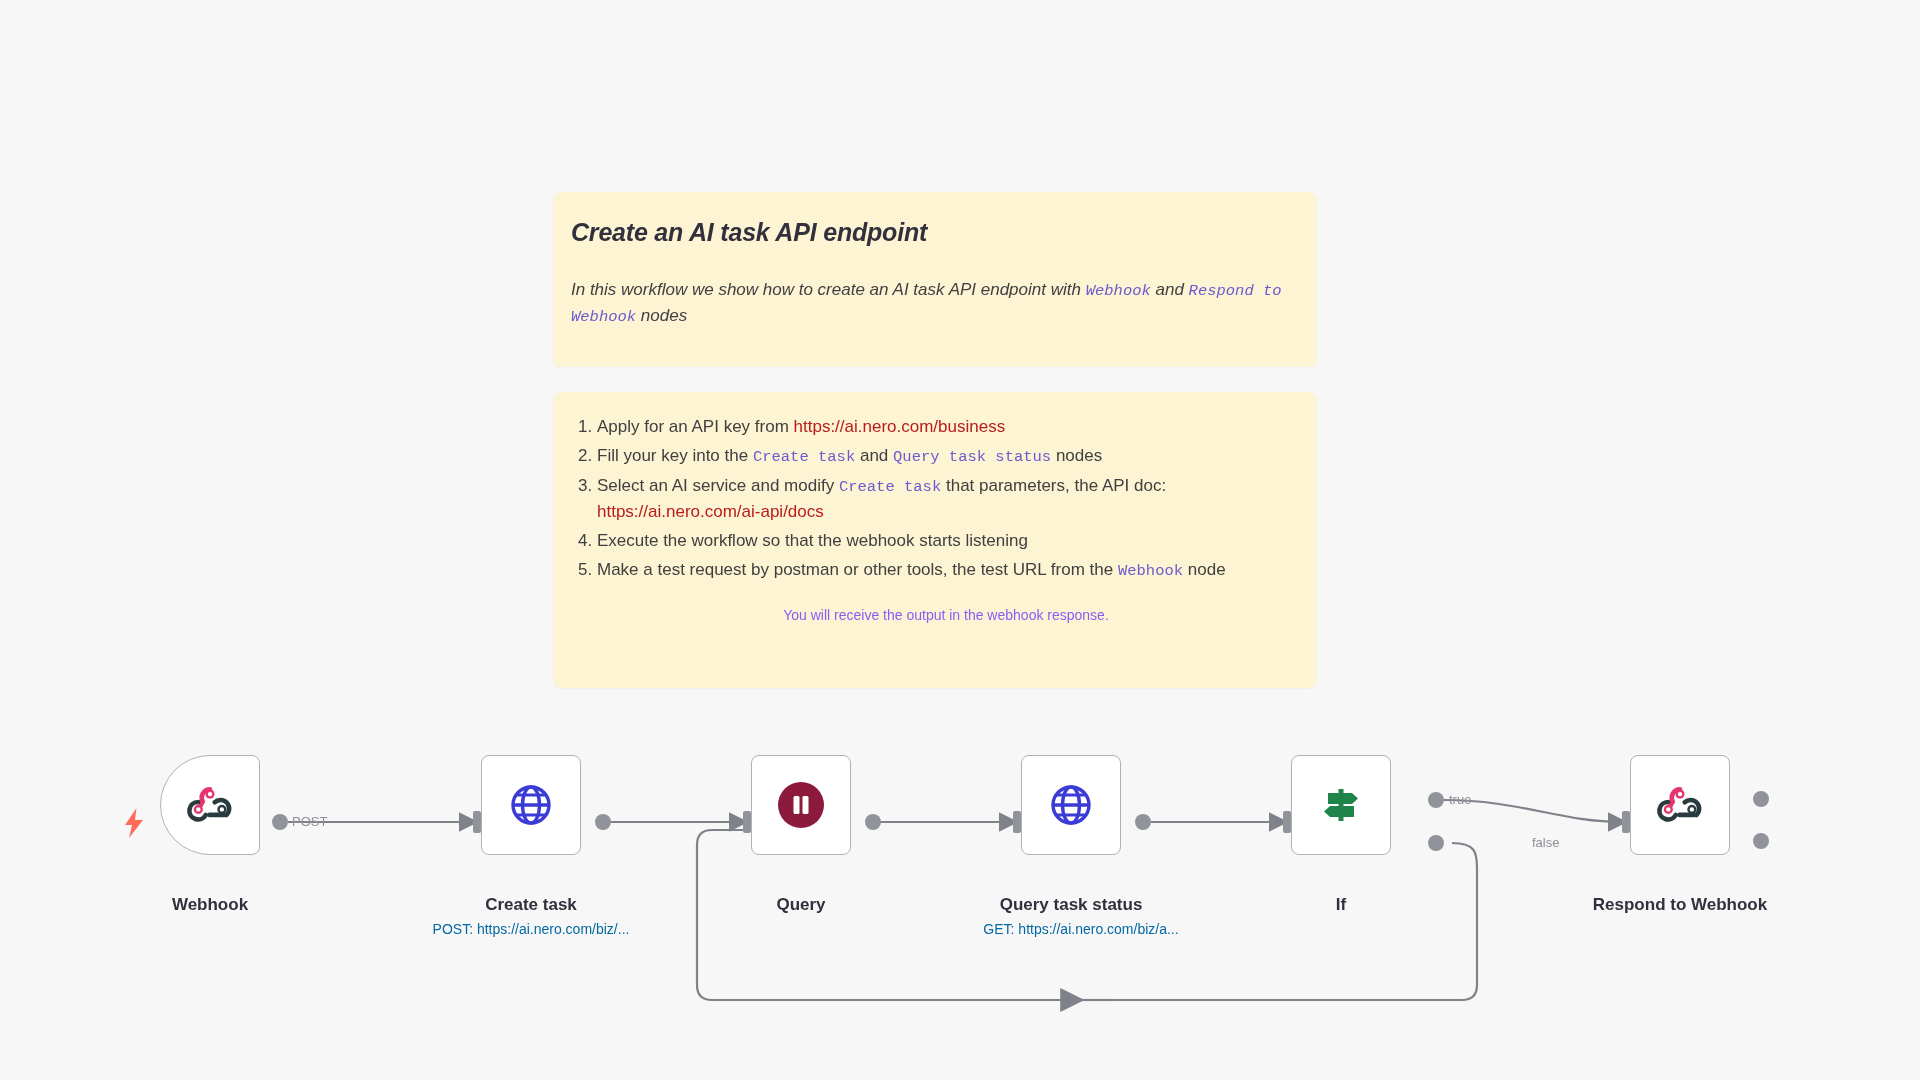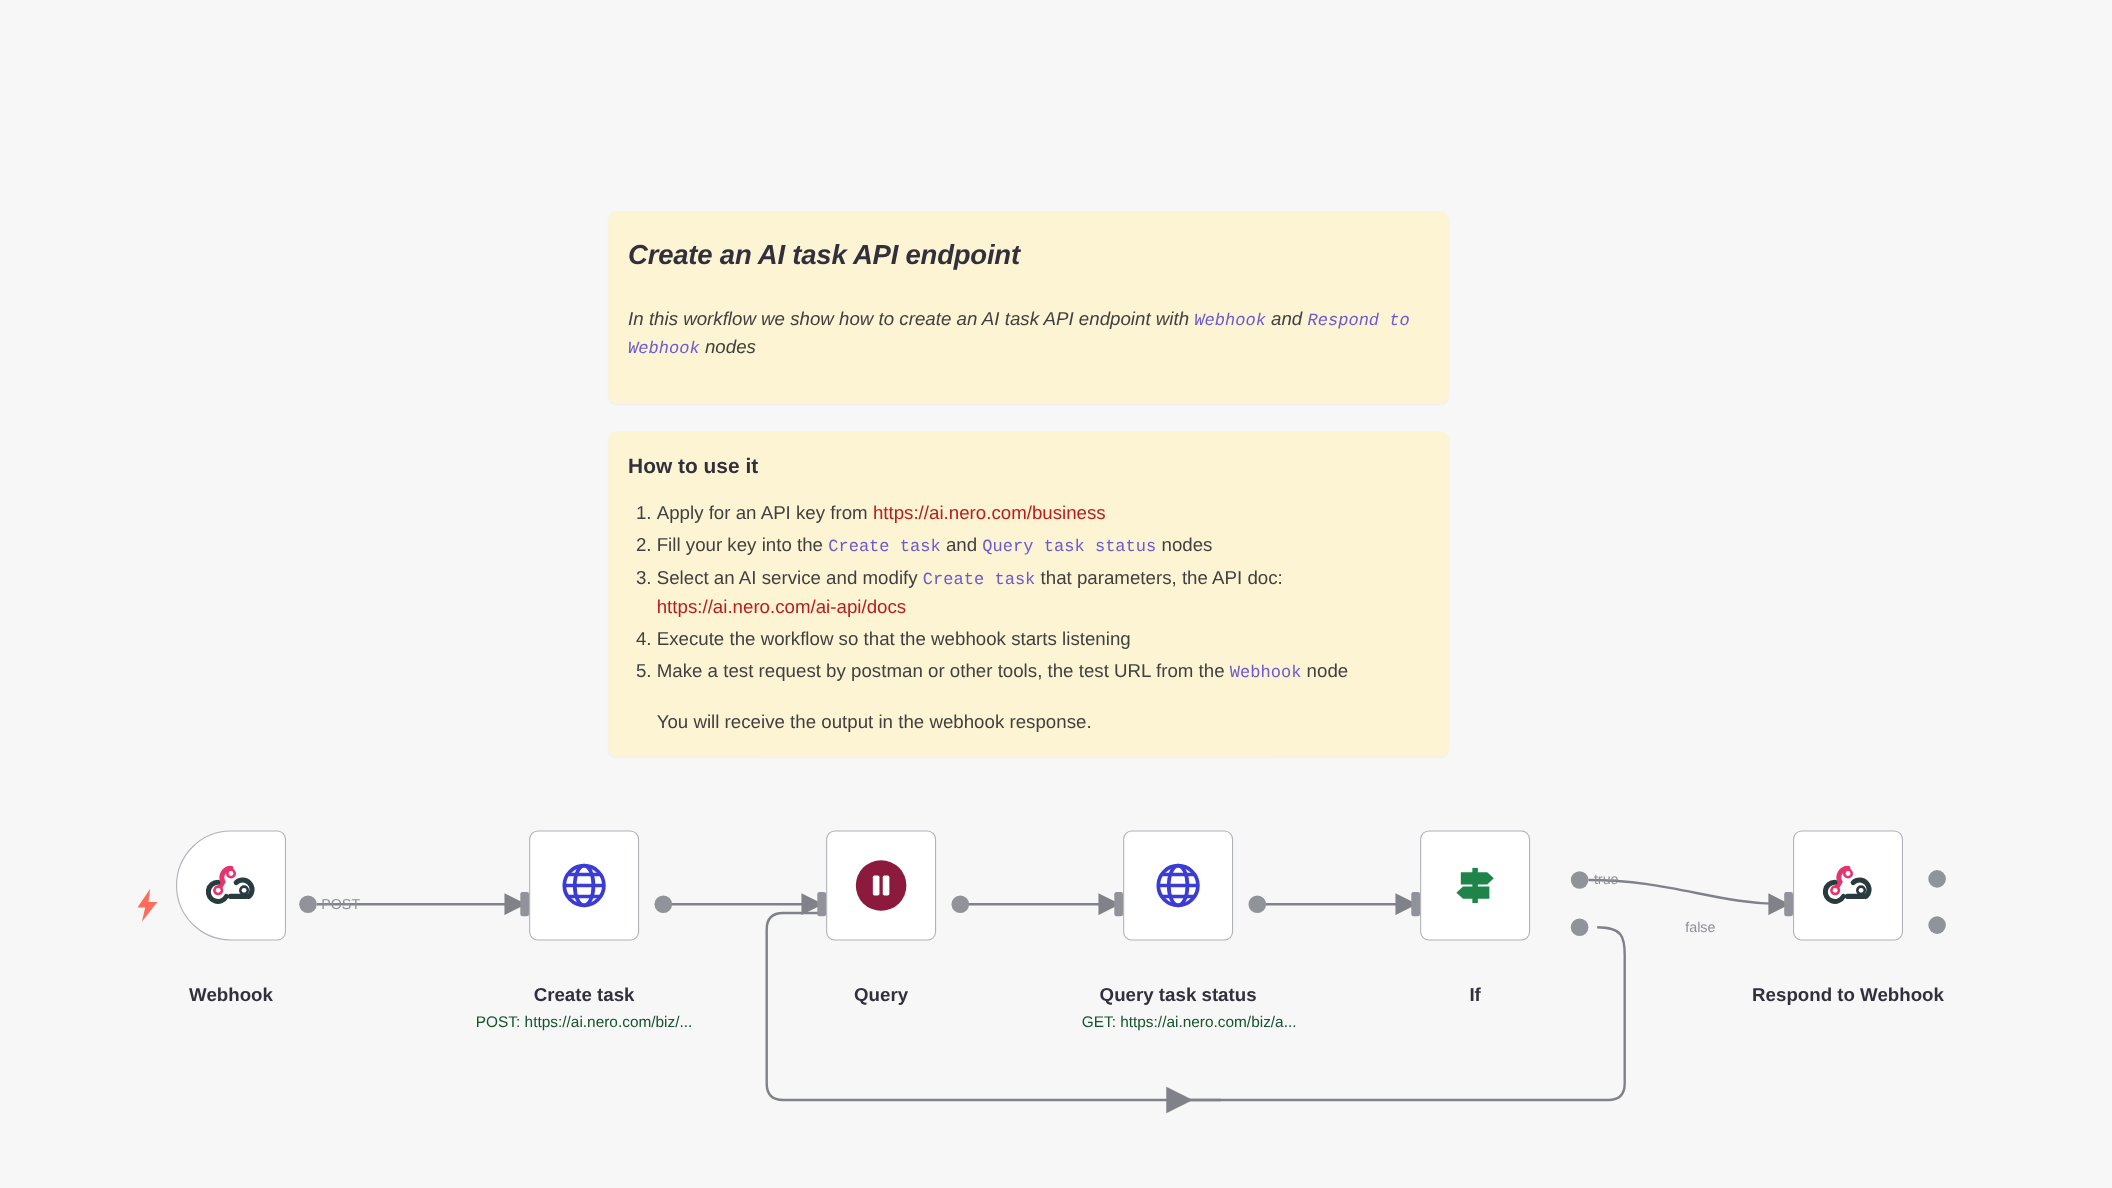--- a/index.html
+++ b/index.html
@@ -35,21 +35,21 @@
   .mono{
     font-family:"Liberation Mono","DejaVu Sans Mono",monospace;
     color:#6B5BCF;font-size:15.5px;
   }
   .lnk-red{color:#b91c1c;}
   ol.howto{
     margin:0;padding-left:26px;font-size:17px;color:#404040;line-height:1.48;
   }
   ol.howto li{margin-bottom:4px;}
   .howto-foot{
-    font-size:17px;color:#404040;margin:24px 0 0 26px;
+    font-size:14px;color:#8b5cf6;margin:24px 0 0 26px;text-align:center;
   }
 
   
   .node{
     position:absolute;
     width:100px;height:100px;
     background:#FFFFFF;
     border:1.5px solid #AFB2B8;
     border-radius:8px;
     box-sizing:border-box;
@@ -65,21 +65,21 @@
     text-align:center;
     font-size:17px;
     font-weight:bold;
     color:#31303C;
   }
   .node-sub{
     position:absolute;
     width:300px;
     text-align:center;
     font-size:14px;
-    color:#14532d;
+    color:#0369a1;
   }
 
   
   .dot{
     position:absolute;width:16px;height:16px;border-radius:50%;
     background:#909399;
   }
   .inport{
     position:absolute;width:8px;height:22px;background:#909399;border-radius:2px;
   }
@@ -98,21 +98,20 @@
 <div class="canvas">
 
   <div class="sticky" id="sticky-intro">
     <div class="sticky-title">Create an AI task API endpoint</div>
     <div class="sticky-body">
       <span>In this workflow we show how to create an AI task API endpoint with </span><span class="mono">Webhook</span><span> and </span><span class="mono">Respond to Webhook</span><span> nodes</span>
     </div>
   </div>
 
   <div class="sticky" id="sticky-howto">
-    <div class="sticky-sub">How to use it</div>
 
     <ol class="howto">
       <li>
         <span>Apply for an API key from </span><span class="lnk-red">https://ai.nero.com/business</span>
       </li>
       <li>
         <span>Fill your key into the </span><span class="mono">Create task</span><span> and </span><span class="mono">Query task status</span><span> nodes</span>
       </li>
       <li>
         <span>Select an AI service and modify </span><span class="mono">Create task</span><span> that parameters, the API doc: </span><br>

